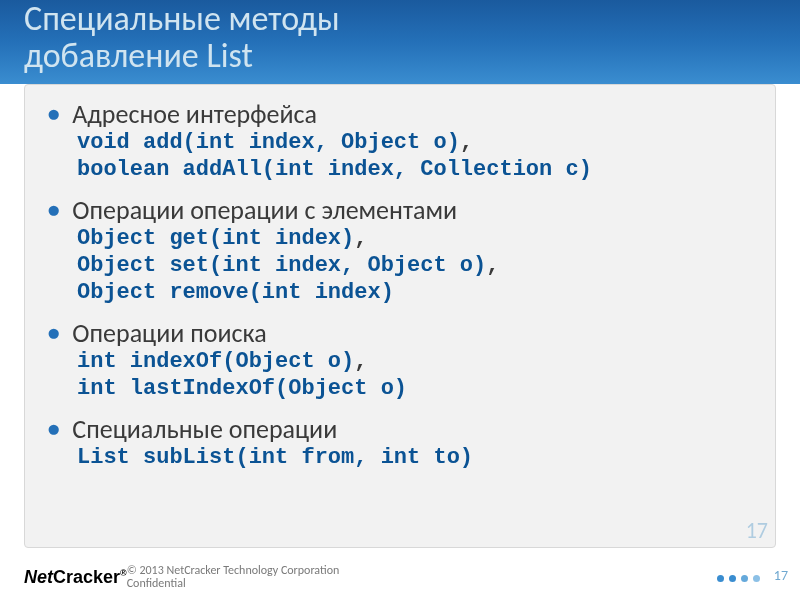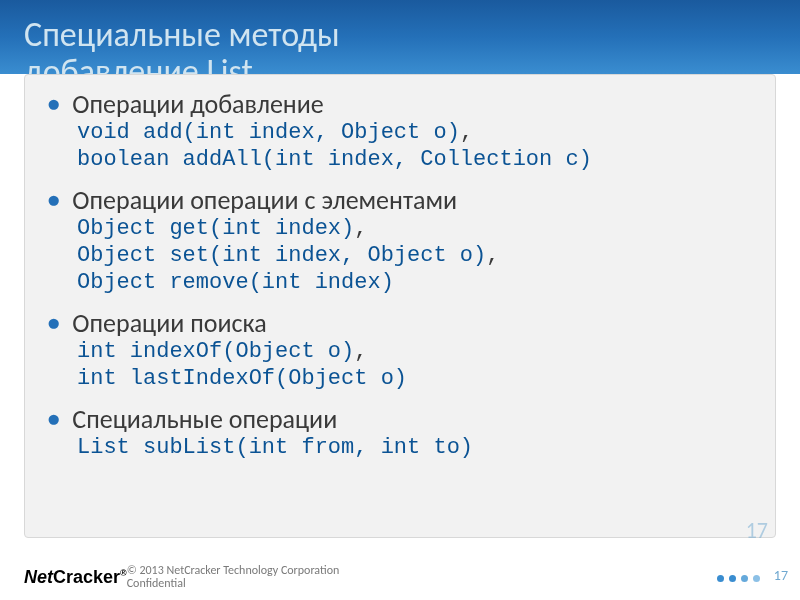--- a/index.html
+++ b/index.html
@@ -1,25 +1,25 @@
 <!DOCTYPE html>
 <html><head>
 <meta charset="utf-8">
 <style>
 *{margin:0;padding:0;box-sizing:border-box}
 body{width:800px;height:600px;overflow:hidden;font-family:Calibri,Arial,sans-serif;background:#fff}
 .slide{width:800px;height:600px;position:relative}
-.header{background:linear-gradient(180deg,#1a5a9e 0%,#2470b8 50%,#3a8dd0 100%);padding:16px 24px;height:74px;overflow:hidden}
+.header{background:linear-gradient(180deg,#1a5a9e 0%,#2470b8 50%,#3a8dd0 100%);padding:0 24px;height:84px;overflow:hidden}
 .title{color:#d0e4f0;font-size:34px;line-height:37px;font-weight:400}
 .content-box{margin:0 24px 8px 24px;background:#f2f2f2;border:1px solid #d8d8d8;border-radius:4px;padding:14px 20px 18px 22px;height:464px}
 .section{margin-bottom:12px}
 .bullet-row{display:flex;align-items:flex-start}
 .bullet{color:#2470b8;font-size:22px;margin-right:12px;line-height:30px}
 .heading{color:#3a3a3a;font-size:26px;font-weight:400;line-height:30px}
-.code-line{font-family:"Courier New",monospace;font-size:22px;font-weight:normal;color:#0b5394;margin-left:30px;line-height:27px}
+.code-line{font-family:"Courier New",monospace;font-size:22px;font-weight:bold;color:#0b5394;margin-left:30px;line-height:27px}
 .code-line .punct{color:#3a3a3a}
 .footer{position:absolute;bottom:0;left:0;right:0;height:52px;padding:6px 24px 0 24px;display:flex;align-items:center}
 .logo{font-family:Arial,sans-serif;font-size:18px;font-weight:bold;color:#000}
 .logo .net{font-style:italic}
 .logo sup{font-size:9px}
 .copyright{font-size:12px;color:#7a7a7a;line-height:13px}
 .page-num-overlay{position:absolute;right:32px;bottom:56px;color:#6fa8d0;font-size:22px;opacity:.5}
 .dots{position:absolute;right:40px;bottom:18px;display:flex;gap:5px}
 .dot{width:7px;height:7px;border-radius:50%;background:#3a8dd0}
 .dot:nth-child(3){background:#65a9db}
@@ -32,21 +32,21 @@
 <div class="slide">
   <div class="header">
     <div class="title">Специальные методы</div>
     <div class="title">добавление List</div>
   </div>
   <div class="content-box">
     <div id="sections">
         <div class="section">
           <div class="bullet-row">
             <div class="bullet">●</div>
-            <div class="heading">Операции добавление</div>
+            <div class="heading">Адресное интерфейса</div>
           </div>
           <div class="code-line">void add(int index, Object o)<span class="punct">,</span></div>
           <div class="code-line">boolean addAll(int index, Collection c)</div>
         </div>
         <div class="section">
           <div class="bullet-row">
             <div class="bullet">●</div>
             <div class="heading">Операции операции с элементами</div>
           </div>
           <div class="code-line">Object get(int index)<span class="punct">,</span></div>

